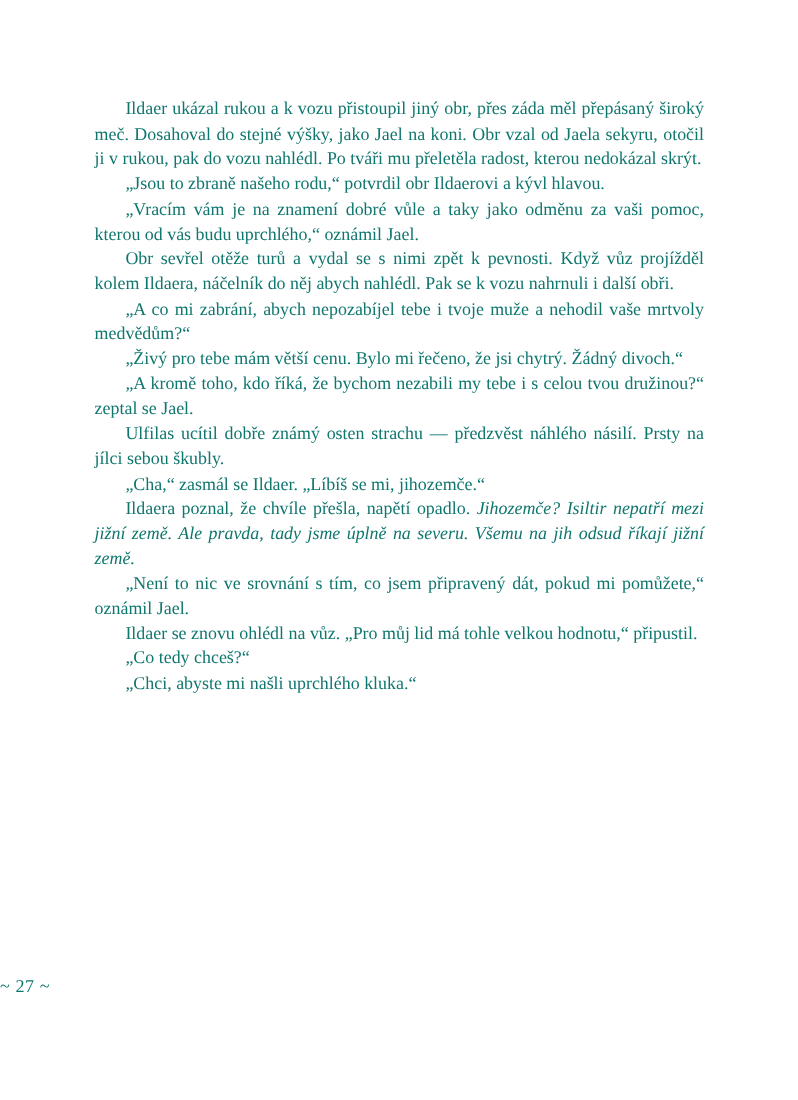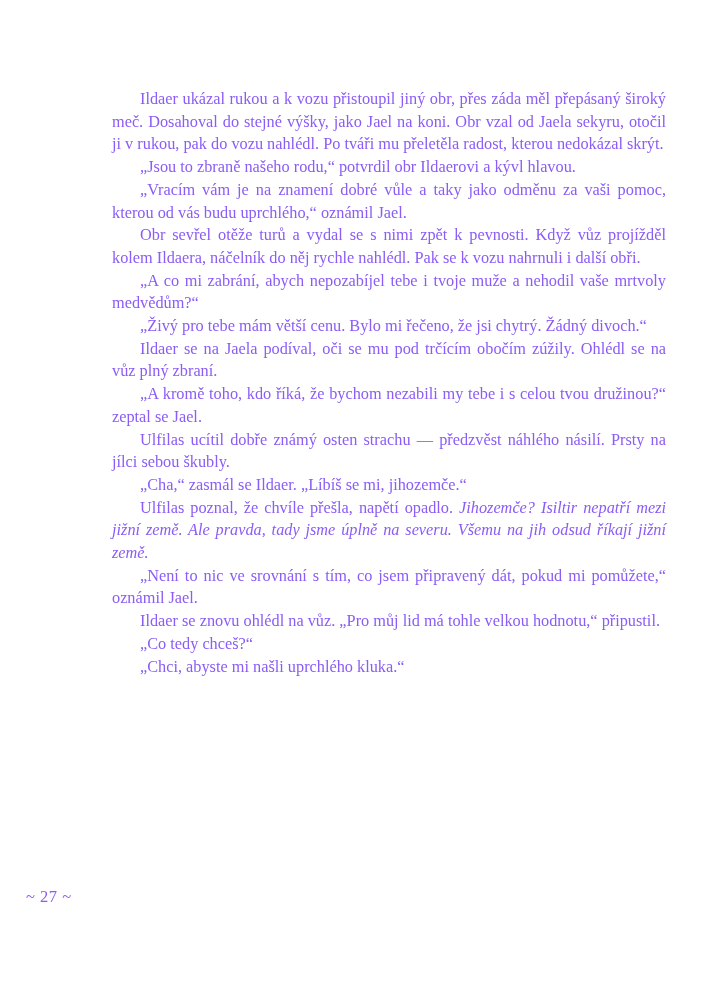--- a/index.html
+++ b/index.html
@@ -45,32 +45,31 @@
     width: 100%;
     text-align: left;
     font-size: 16.5px;
     line-height: 20px;
     letter-spacing: 0.5px;
   }
 </style>
 </head>
 <body style="background: rgb(255, 255, 255);">
 
-<main class="book-page" style="color: #8b5cf6; margin-left: 26px;">
+<main class="book-page" style="color: #0f766e;">
   <section class="body-text">
       <p><span>Ildaer ukázal rukou a k vozu přistoupil jiný obr, přes záda měl přepásaný široký meč. Dosahoval do stejné výšky, jako Jael na koni. Obr vzal od Jaela sekyru, otočil ji v rukou, pak do vozu nahlédl. Po tváři mu přeletěla radost, kterou nedokázal skrýt.</span></p>
       <p><span>„Jsou to zbraně našeho rodu,“ potvrdil obr Ildaerovi a kývl hlavou.</span></p>
       <p><span>„Vracím vám je na znamení dobré vůle a taky jako odměnu za vaši pomoc, kterou od vás budu uprchlého,“ oznámil Jael.</span></p>
-      <p><span>Obr sevřel otěže turů a vydal se s nimi zpět k pevnosti. Když vůz pro­jížděl kolem Ildaera, náčelník do něj rychle nahlédl. Pak se k vozu nahrnu­li i další obři.</span></p>
+      <p><span>Obr sevřel otěže turů a vydal se s nimi zpět k pevnosti. Když vůz pro­jížděl kolem Ildaera, náčelník do něj abych nahlédl. Pak se k vozu nahrnu­li i další obři.</span></p>
       <p><span>„A co mi zabrání, abych nepozabíjel tebe i tvoje muže a nehodil vaše mrtvoly medvědům?“</span></p>
       <p><span>„Živý pro tebe mám větší cenu. Bylo mi řečeno, že jsi chytrý. Žádný di­voch.“</span></p>
-      <p><span>Ildaer se na Jaela podíval, oči se mu pod trčícím obočím zúžily. Ohlédl se na vůz plný zbraní.</span></p>
       <p><span>„A kromě toho, kdo říká, že bychom nezabili my tebe i s celou tvou dru­žinou?“ zeptal se Jael.</span></p>
       <p><span>Ulfilas ucítil dobře známý osten strachu — předzvěst náhlého násilí. Prsty na jílci sebou škubly.</span></p>
       <p><span>„Cha,“ zasmál se Ildaer. „Líbíš se mi, jihozemče.“</span></p>
-      <p><span>Ulfilas poznal, že chvíle přešla, napětí opadlo. </span><span class="italic">Jihozemče? Isiltir nepatří mezi jižní země. Ale pravda, tady jsme úplně na severu. Všemu na jih odsud říkají jižní země.</span></p>
+      <p><span>Ildaera poznal, že chvíle přešla, napětí opadlo. </span><span class="italic">Jihozemče? Isiltir nepatří mezi jižní země. Ale pravda, tady jsme úplně na severu. Všemu na jih odsud říkají jižní země.</span></p>
       <p><span>„Není to nic ve srovnání s tím, co jsem připravený dát, pokud mi pomů­žete,“ oznámil Jael.</span></p>
       <p><span>Ildaer se znovu ohlédl na vůz. „Pro můj lid má tohle velkou hodnotu,“ připustil.</span></p>
       <p><span>„Co tedy chceš?“</span></p>
       <p><span>„Chci, abyste mi našli uprchlého kluka.“</span></p>
     </section>
   <div class="folio">~ 27 ~</div>
 </main>
 
 </body></html>

